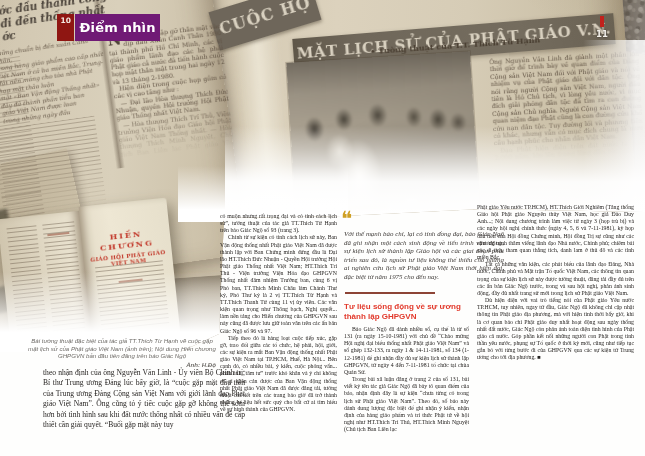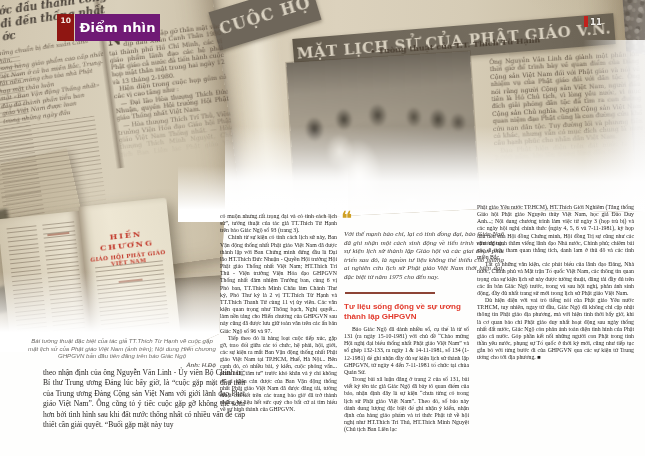--- a/index.html
+++ b/index.html
@@ -114,21 +114,21 @@
   .bk-t1{font-size:8px;letter-spacing:2px;}
   .bk-t2{font-size:5.6px;letter-spacing:.3px;margin-top:3px;}
   .bk-s{position:absolute;}
   .bk-bar{position:absolute;height:2px;background:rgba(140,60,40,.5);filter:blur(.3px);}
 
   
   .badge-left{position:absolute;left:57px;top:14px;z-index:30;display:flex;gap:1px;
     font-family:"DejaVu Sans",sans-serif;}
   .badge-num{background:#8f1612;color:#f3e9e2;font-size:7.5px;font-weight:bold;padding:1.5px 3.5px;}
   .badge-label{background:#701a75;color:#fff;font-size:13px;font-weight:bold;padding:6px 4px;letter-spacing:.2px;}
-  .badge-right{position:absolute;left:584px;top:16px;z-index:30;display:flex;gap:2px;align-items:center;}
+  .badge-right{position:absolute;left:596px;top:16px;z-index:30;display:flex;gap:2px;align-items:center;flex-direction:column;}
   .badge-bar{width:4px;height:11px;background:#c2211c;}
   .badge-num2{color:#f5f2ec;font-size:8.5px;font-weight:bold;font-family:"DejaVu Sans",sans-serif;
     text-shadow:0 0 2px rgba(0,0,0,.6);}
 
   .m{position:absolute;z-index:20;color:#262321;text-align:justify;}
   .m p{margin:0;}
   .m p + p{text-indent:8px;}
   .small{font-size:5.8px;line-height:7.15px;}
   .col-a{left:12px;top:368px;width:202px;font-size:7.6px;line-height:10.4px;margin-left:31px;}
   .col-b{left:220px;top:213px;width:117px;}

